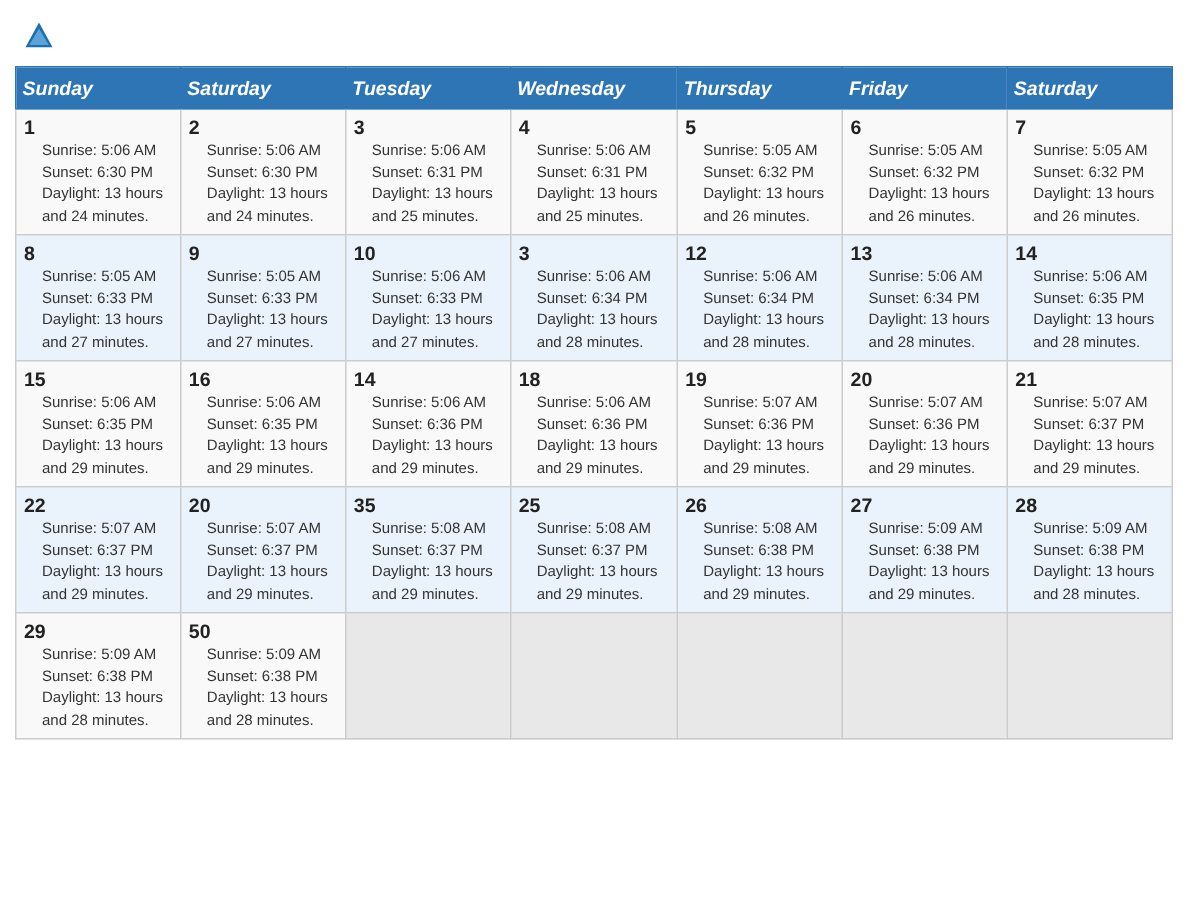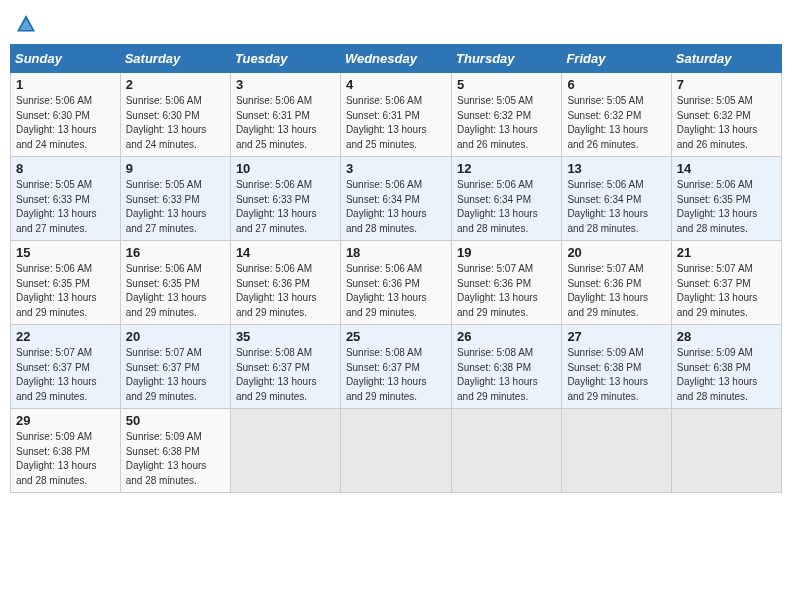--- a/index.html
+++ b/index.html
@@ -79,20 +79,21 @@
       font-size: 13px;
       font-weight: bold;
       color: #222;
       display: block;
       margin-bottom: 2px;
     }
     .day-info {
       color: #333;
       line-height: 1.45;
       font-size: 10px;
+      margin-left: 12px;
     }
     .empty-cell {
       background: #e8e8e8 !important;
     }
   </style>
 </head>
 <body>
 
 <div class="header">
   <div class="logo">

